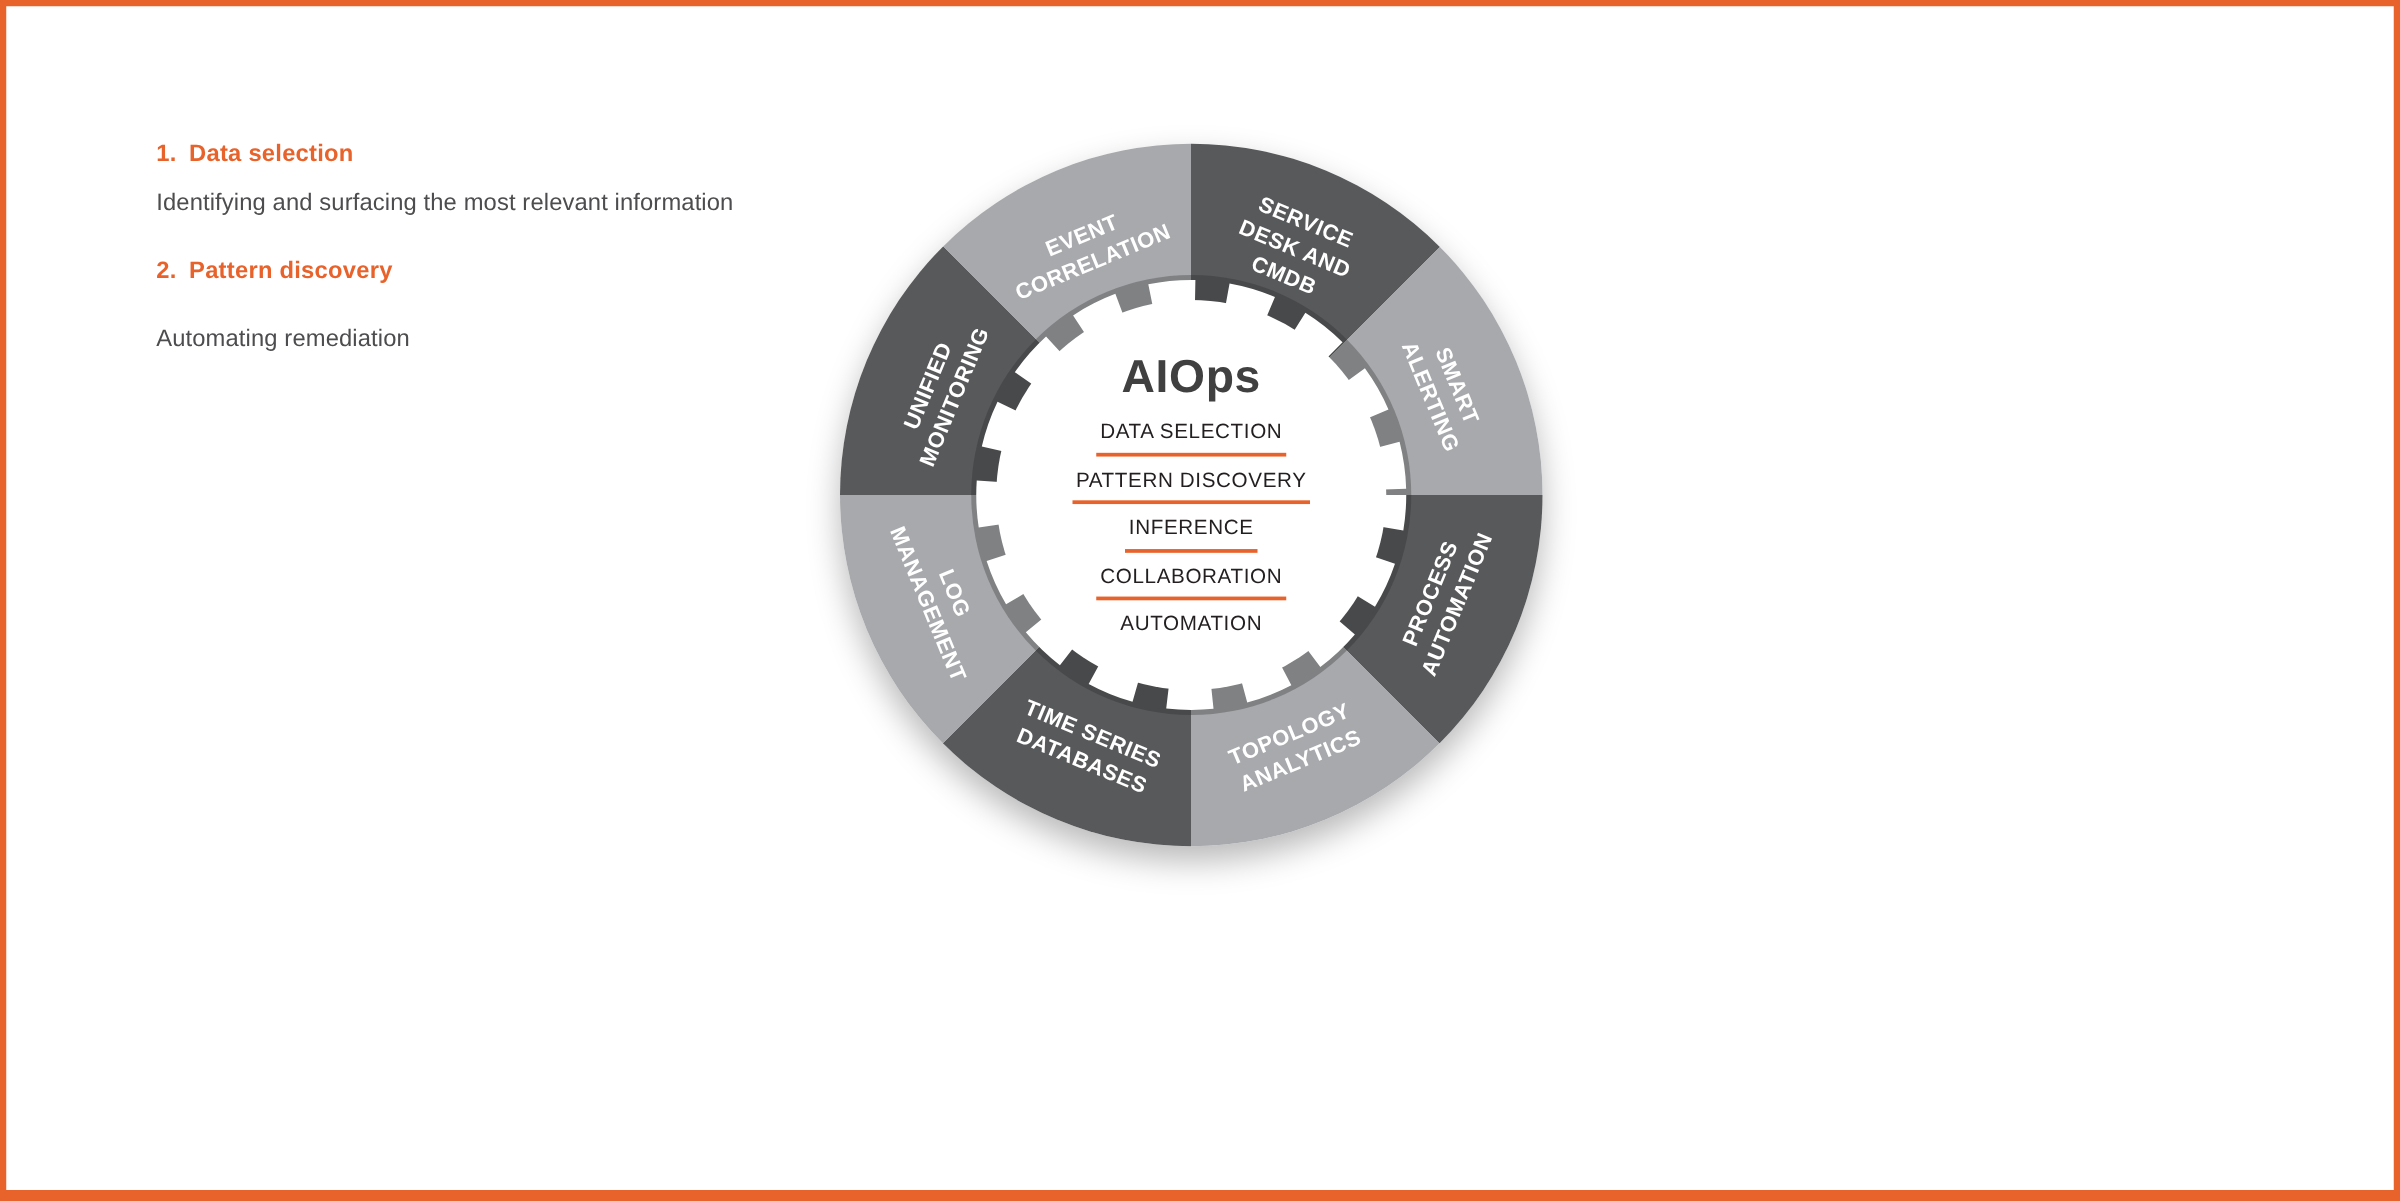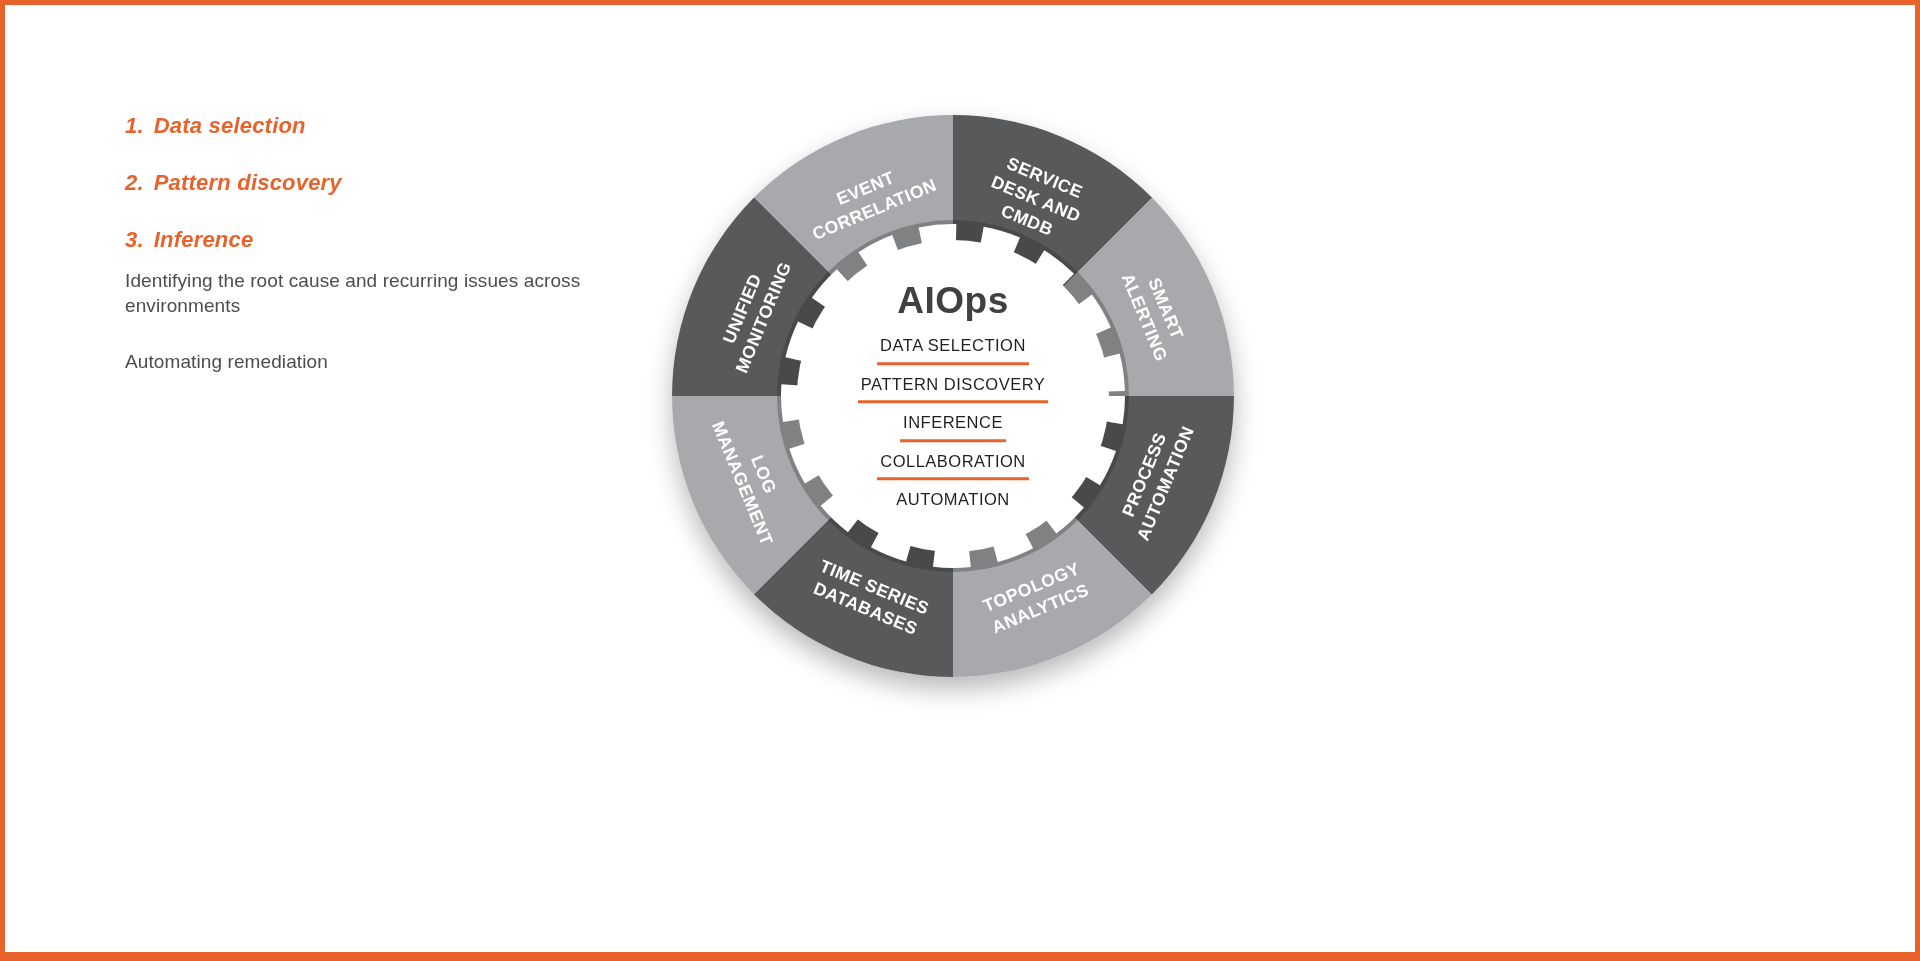--- a/index.html
+++ b/index.html
@@ -18,25 +18,24 @@
   
   .left-panel {
     position: absolute;
     left: 120px;
     top: 108px;
     width: 490px;
   }
   .section { margin-bottom: 31px; }
   .section-heading {
     color: #E8632C;
-    font-size: 22px;
+    font-size: 19px;
     font-weight: 700;
     margin: 0 0 15px 0;
     letter-spacing: 0.2px;
-    font-style: italic;
   }
   .section-heading .num { margin-right: 10px; }
   .section-desc {
     color: #4D4D4F;
     font-size: 19px;
     line-height: 1.32;
     margin: 0;
     max-width: 470px;
     letter-spacing: 0.1px;
   }
@@ -118,30 +117,27 @@
 </style>
 </head>
 <body>
 
 <div class="page">
 
   <div class="left-panel">
 
     <div class="section">
       <h2 class="section-heading"><span class="num">1.</span><span>Data selection</span></h2>
+      <p class="section-desc">Identifying and surfacing the most relevant information</p>
     </div>
 
     <div class="section">
       <h2 class="section-heading"><span class="num">2.</span><span>Pattern discovery</span></h2>
     </div>
 
-    <div class="section">
-      <h2 class="section-heading"><span class="num">3.</span><span>Inference</span></h2>
-      <p class="section-desc">Identifying the root cause and recurring issues across environments</p>
-    </div>
 
 
     <div class="section">
       <p class="section-desc">Automating remediation</p>
     </div>
 
   </div>
 
   <div class="wheel">
 

